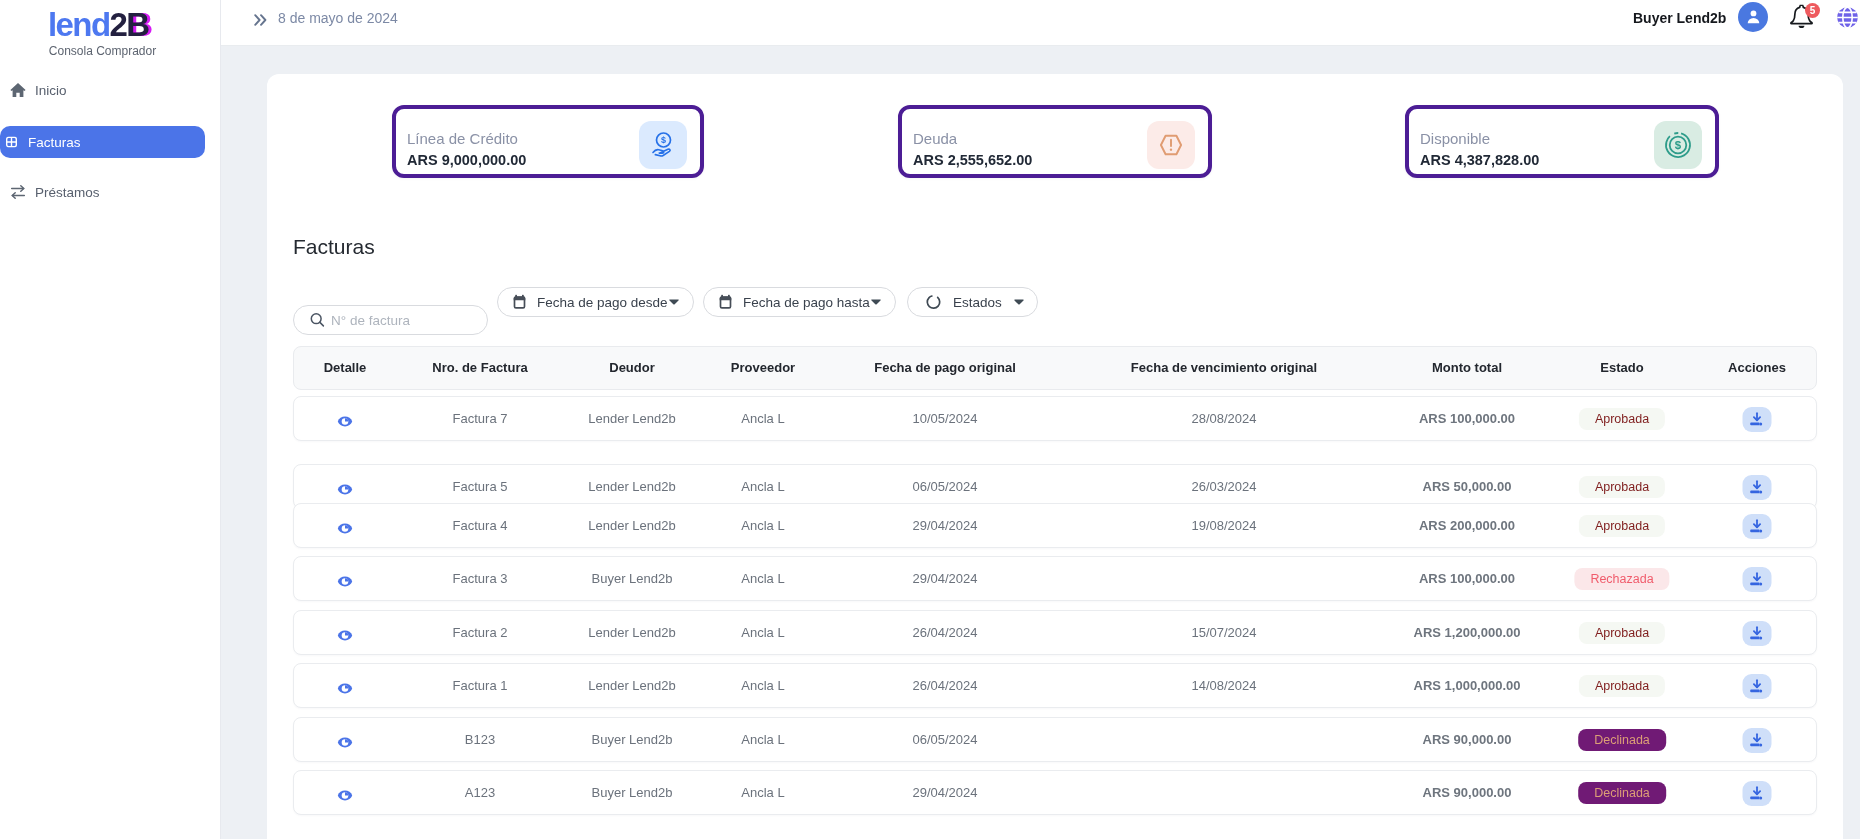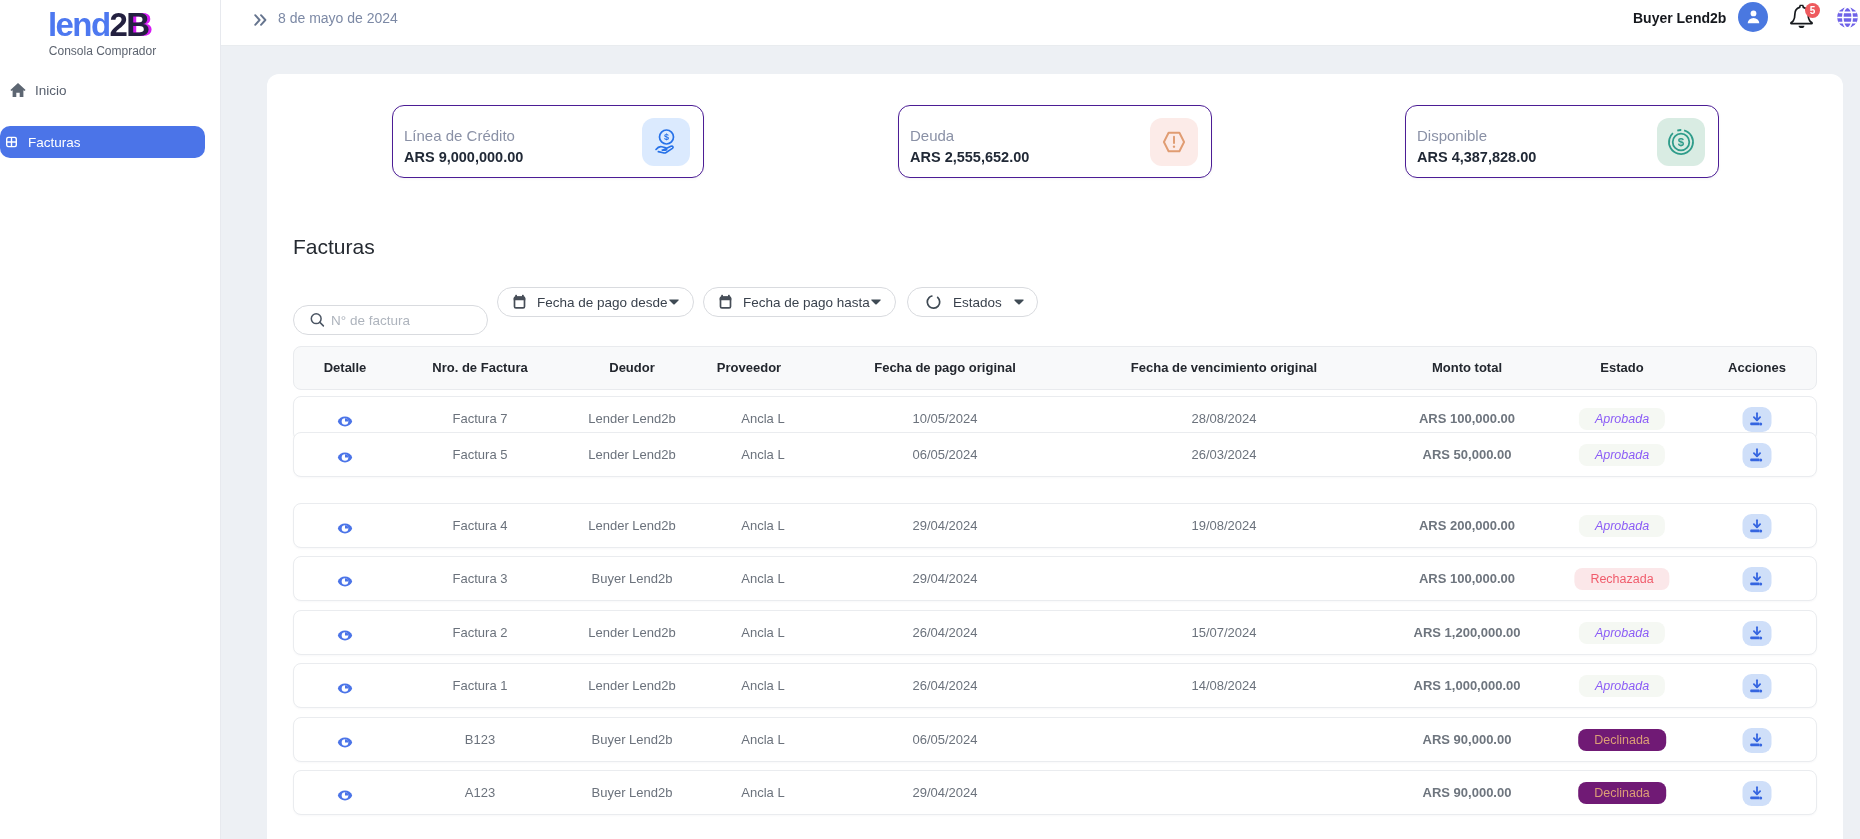--- a/index.html
+++ b/index.html
@@ -23,41 +23,41 @@
   #nav-facturas { left:0; width:205px; background:#4b74e8; border-radius:10px; }
   #nav-facturas .nlabel { color:#ffffff; left:28px; }
 
   
   #topbar { position:absolute; left:221px; top:0; width:1639px; height:46px; background:#ffffff; border-bottom:1px solid #e9ecef; }
   #tb-date { position:absolute; left:278px; top:10px; font-size:14px; color:#7c89a5; }
 
   
   #maincard { position:absolute; left:267px; top:74px; width:1576px; height:780px; background:#ffffff; border-radius:12px; }
 
-  .statcard { position:absolute; top:105px; height:73px; background:#fff; border:1px solid #4c1d95; border-radius:12px; box-shadow:0 1px 3px rgba(30,40,70,0.05); }
+  .statcard { position:absolute; top:105px; height:73px; background:#fff; border:4px solid #4c1d95; border-radius:12px; box-shadow:0 1px 3px rgba(30,40,70,0.05); }
   .statcard .st { position:absolute; left:11px; top:22px; font-size:15px; line-height:1; color:#8a91a6; }
   .statcard .sv { position:absolute; left:11px; top:44px; font-size:14.5px; line-height:1; font-weight:700; color:#212936; }
   .statcard .sic { position:absolute; top:12px; width:48px; height:48px; border-radius:12px; }
 
   #h-facturas { position:absolute; left:293px; top:235px; font-size:21px; color:#252a31; }
 
   .pill { position:absolute; top:287px; height:30px; background:#fff; border:1px solid #d9dbdf; border-radius:15px; }
   .pill .ptxt { position:absolute; top:50%; transform:translateY(-50%); font-size:13.5px; color:#3a424d; white-space:nowrap; }
   .pill .picon { position:absolute; top:50%; transform:translateY(-50%); height:15px; font-size:0; line-height:0; }
   .pill .pcaret { position:absolute; top:50%; transform:translateY(-50%); height:6px; font-size:0; line-height:0; }
 
   
   #thead { position:absolute; left:293px; top:346px; width:1524px; height:44px; background:#f8f9fa; border:1px solid #e9ebee; border-radius:8px; }
   #thead span { position:absolute; top:0; line-height:42px; transform:translateX(-50%); font-size:13px; font-weight:700; color:#23272e; white-space:nowrap; }
   .trow { position:absolute; left:293px; width:1524px; height:45px; background:#fff; border:1px solid #eaecef; border-radius:8px; box-shadow:0 1px 2px rgba(30,40,70,0.03); }
   .trow .c { position:absolute; top:0; line-height:43px; transform:translateX(-50%); font-size:13px; color:#6b727c; white-space:nowrap; }
   .trow .amt { font-weight:700; color:#6e757e; }
   .trow .eyec { top:19px; line-height:0; }
   .chip { position:absolute; top:11px; height:22px; line-height:22px; padding:0 16px; border-radius:8px; font-size:12.5px; transform:translateX(-50%); }
-  .chip.ok  { background:#f5f8f3; color:#8b5cf6;font-style:italic; }
+  .chip.ok  { background:#f5f8f3; color:#7f1d1d; }
   .chip.rej { background:#fbe7e9; color:#f05c6c; }
   .chip.dec { background:#701a75; color:#dc9f76; }
   .dlbtn { position:absolute; top:10px; width:29px; height:25px; background:#cfdff9; border-radius:9px; transform:translateX(-50%); }
 </style>
 </head>
 <body>
 
 <div id="topbar"></div>
 <div id="sidebar">
   <div id="logo"><span class="l1">lend</span><span class="l2">2</span><span class="lbwrap"><span class="lbm">B</span><span class="lb">B</span></span></div>
@@ -69,20 +69,31 @@
       <span class="nlabel">Inicio</span>
   </div>
   <div class="navitem" id="nav-facturas" style="top:126px;">
     <span class="nicon"><svg width="11" height="11" viewBox="0 0 11 11">
           <g stroke="#ffffff" stroke-width="1.4" fill="none">
             <rect x="0.7" y="0.7" width="9.6" height="9.6" rx="2"></rect>
             <path d="M5.5 0.7 V10.3 M0.7 5.5 H10.3"></path>
           </g>
         </svg></span>
       <span class="nlabel">Facturas</span>
+  </div>
+  <div class="navitem" id="nav-prestamos" style="top:176px;">
+    <span class="nicon"><svg width="16" height="15" viewBox="0 0 16 15">
+          <g stroke="#5d6672" stroke-width="1.5" fill="none" stroke-linecap="round" stroke-linejoin="round">
+            <path d="M1.7 4 H13.6"></path>
+            <path d="M10.8 1.2 L13.8 4 L10.8 6.8"></path>
+            <path d="M14.3 11 H2.4"></path>
+            <path d="M5.2 8.2 L2.2 11 L5.2 13.8"></path>
+          </g>
+        </svg></span>
+      <span class="nlabel">Préstamos</span>
   </div>
 </div>
 
 <div class="abs" style="left:254px; top:12px;"><svg width="13" height="12" viewBox="0 0 13 12">
       <g stroke="#65748e" stroke-width="1.9" fill="none" stroke-linecap="round" stroke-linejoin="round">
         <path d="M1.2 1.2 L5.6 6 L1.2 10.8"></path>
         <path d="M7 1.2 L11.4 6 L7 10.8"></path>
       </g>
     </svg></div>
 <div id="tb-date">8 de mayo de 2024</div>
@@ -172,21 +183,21 @@
   <span class="ptxt" style="left:45px;">Estados</span>
   <span class="pcaret" style="right:13px;"><svg width="10" height="6" viewBox="0 0 10 6">
         <path d="M0.8 0.6 h8.4 c0.5 0 0.7 0.5 0.3 0.9 L5.7 5.3 c-0.4 0.4 -1 0.4 -1.4 0 L0.5 1.5 c-0.4 -0.4 -0.2 -0.9 0.3 -0.9 Z" fill="#3f4a54"></path>
       </svg></span>
 </div>
 
 <div id="thead">
   <span style="left:51px;">Detalle</span>
   <span style="left:186px;">Nro. de Factura</span>
   <span style="left:338px;">Deudor</span>
-  <span style="left:455px;">Proveedor</span>
+  <span style="left:469px;">Proveedor</span>
   <span style="left:651px;">Fecha de pago original</span>
   <span style="left:930px;">Fecha de vencimiento original</span>
   <span style="left:1173px;">Monto total</span>
   <span style="left:1328px;">Estado</span>
   <span style="left:1463px;">Acciones</span>
 </div>
 
 <div class="trow" style="top:396px;">
     <span class="c eyec" style="left:51px;"><svg width="15" height="11" viewBox="0 0 15 11">
         <path d="M7.5 0.6 C4.1 0.6 1.5 2.4 0.2 5.5 C1.5 8.6 4.1 10.4 7.5 10.4 C10.9 10.4 13.5 8.6 14.8 5.5 C13.5 2.4 10.9 0.6 7.5 0.6 Z" fill="#4b74e8"></path>
@@ -202,21 +213,21 @@
     <span class="chip ok" style="left:1328px;">Aprobada</span>
     <div class="dlbtn" style="left:1463px;text-align:center;"><svg width="15" height="15" viewBox="0 0 15 15" style="margin-top:5px;">
         <g stroke="#3565e0" stroke-width="1.8" fill="none" stroke-linecap="round" stroke-linejoin="round">
           <path d="M7.5 1.2 V7.8"></path>
           <path d="M4.4 5.2 7.5 8.3 10.6 5.2"></path>
         </g>
         <path d="M1.6 10.6 h8.2 a0 0 0 0 1 0 0 v2.6 h-8.2 a0.9 0.9 0 0 1 -0.9 -0.9 v-0.8 a0.9 0.9 0 0 1 0.9 -0.9 Z" fill="#3565e0"></path>
         <circle cx="11.2" cy="12" r="1.5" fill="#3565e0"></circle>
       </svg></div>
   </div>
-<div class="trow" style="top:432px;">
+<div class="trow" style="top:464px;">
     <span class="c eyec" style="left:51px;"><svg width="15" height="11" viewBox="0 0 15 11">
         <path d="M7.5 0.6 C4.1 0.6 1.5 2.4 0.2 5.5 C1.5 8.6 4.1 10.4 7.5 10.4 C10.9 10.4 13.5 8.6 14.8 5.5 C13.5 2.4 10.9 0.6 7.5 0.6 Z" fill="#4b74e8"></path>
         <circle cx="7.5" cy="5.5" r="3.3" fill="#ffffff"></circle>
         <path d="M7.5 2.2 a3.3 3.3 0 0 1 3.3 3.3 L7.5 5.5 Z" fill="#4b74e8"></path>
       </svg></span>
     <span class="c" style="left:186px;">Factura 5</span>
     <span class="c" style="left:338px;">Lender Lend2b</span>
     <span class="c" style="left:469px;">Ancla L</span>
     <span class="c" style="left:651px;">06/05/2024</span>
     <span class="c" style="left:930px;">26/03/2024</span>

